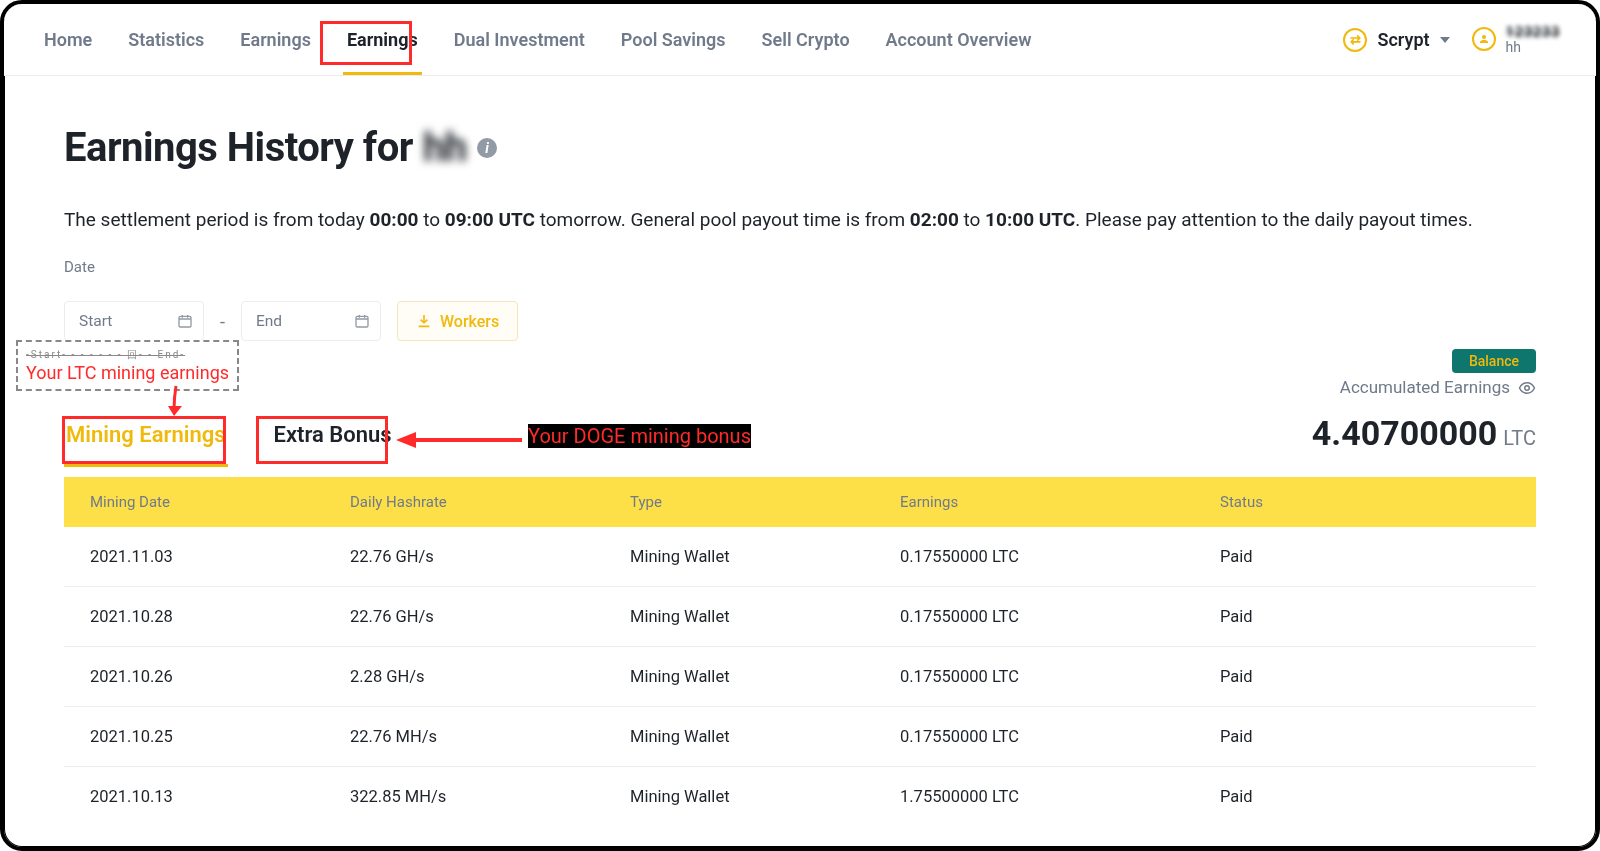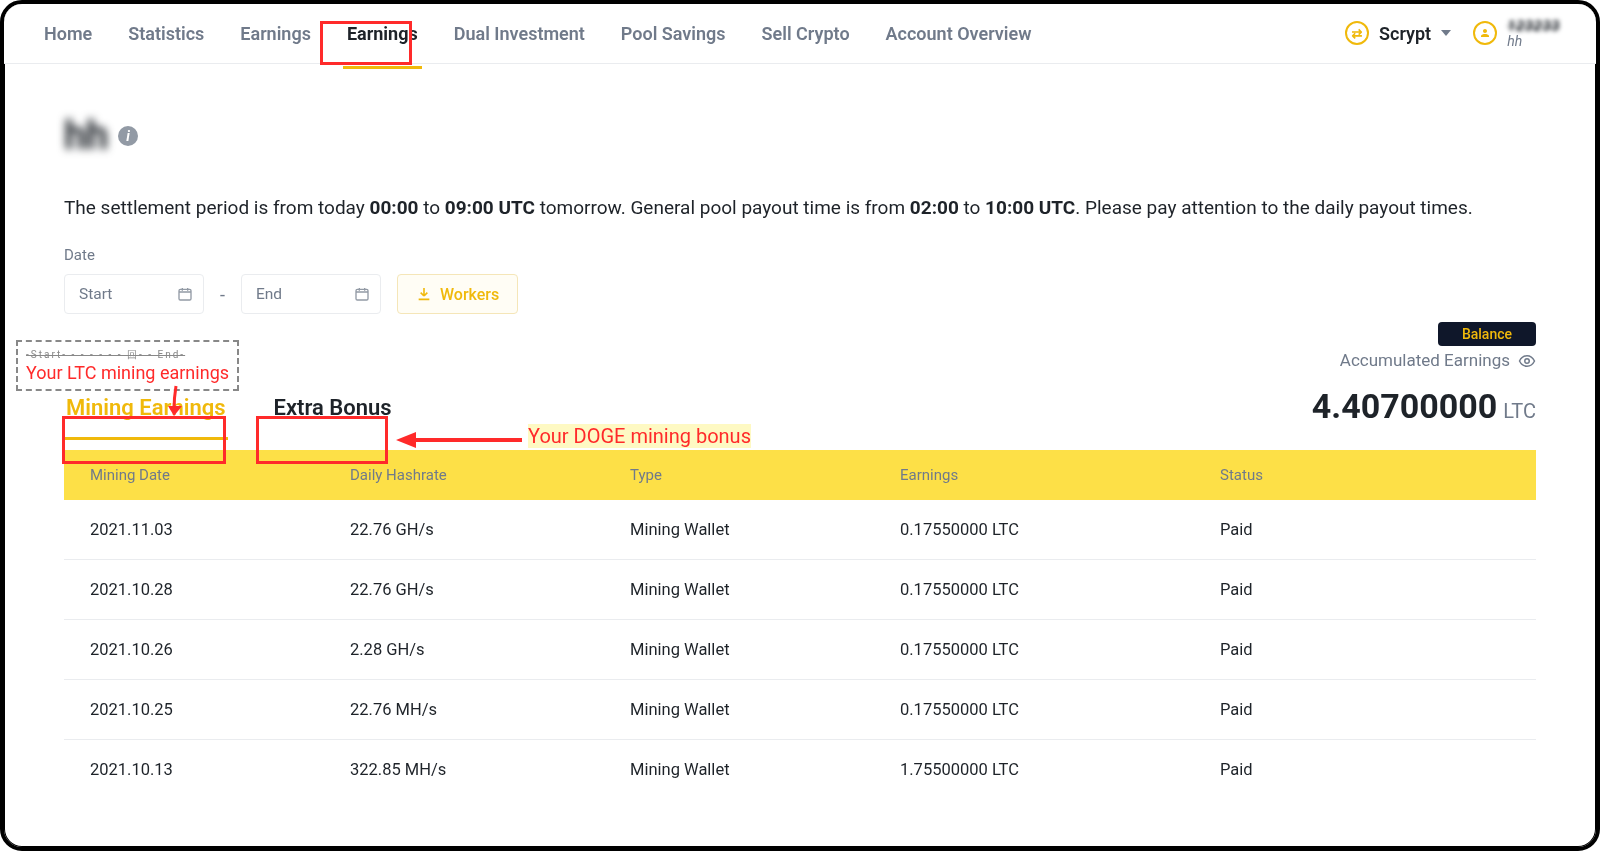--- a/index.html
+++ b/index.html
@@ -16,22 +16,21 @@
     position: absolute;
     inset: 0;
     border: 4px solid #000;
     border-radius: 22px;
     overflow: hidden;
     background: #fff;
     box-shadow: 0 0 0 1px #000 inset;
   }
   .topnav {
     display: flex;
-    align-items: center;
-    height: 60px;
+    height: 72px;
     padding: 0 36px;
     border-bottom: 1px solid #eaecef;
     background: #fff;
   }
   .nav-items { display: flex; gap: 28px; align-items: center; }
   .nav-item {
     font-size: 18px;
     font-weight: 600;
     color: #707a8a;
     cursor: pointer;
@@ -54,21 +53,21 @@
   .algo-icon {
     width: 24px; height: 24px; border: 2px solid #f0b90b; border-radius: 50%;
     display: flex; align-items: center; justify-content: center; color: #f0b90b;
     font-size: 13px; font-weight: 700;
   }
   .algo-label { font-size: 18px; font-weight: 600; color: #1e2329; }
   .caret-down {
     width: 0; height: 0; border-left: 5px solid transparent;
     border-right: 5px solid transparent; border-top: 6px solid #707a8a;
   }
-  .user-chip { display: flex; align-items: center; gap: 10px; cursor: pointer; filter: blur(0); font-style: italic; }
+  .user-chip { display: flex; align-items: center; gap: 10px; cursor: pointer; filter: blur(0); }
   .user-avatar {
     width: 24px; height: 24px; border: 2px solid #f0b90b; border-radius: 50%;
     display: flex; align-items: center; justify-content: center;
   }
   .user-avatar svg { width: 12px; height: 12px; fill: #f0b90b; }
   .user-text { display: flex; flex-direction: column; line-height: 1.1; }
   .user-primary { font-size: 15px; font-weight: 600; color: #1e2329; letter-spacing: 0.5px; text-decoration: line-through; filter: blur(2px);}
   .user-secondary { font-size: 14px; color: #707a8a; }
 
   .content { padding: 48px 60px 0 60px; }
@@ -76,41 +75,41 @@
   .title-user { filter: blur(4px); }
   .info-dot {
     width: 20px; height: 20px; border-radius: 50%; background: #929aa5;
     color: #fff; font-size: 14px; font-weight: 700; display: inline-flex;
     align-items: center; justify-content: center; font-style: italic;
   }
   .subtitle { margin-top: 34px; font-size: 19px; color: #1e2329; line-height: 1.55; }
   .subtitle .bold { font-weight: 700; }
 
   .controls-row { margin-top: 24px; }
-  .date-label { font-size: 15px; color: #707a8a; margin-bottom: 10px; }
+  .date-label { font-size: 15px; color: #707a8a; margin-bottom: 25px; }
   .date-inputs { display: flex; align-items: center; gap: 16px; }
   .date-field {
     display: flex; align-items: center; justify-content: space-between;
     width: 140px; height: 40px; padding: 0 10px 0 14px;
     border: 1px solid #eaecef; border-radius: 4px;
     font-size: 15.5px; color: #707a8a; cursor: pointer; background: #fff;
   }
   .date-sep { color: #707a8a; font-size: 18px; }
   .cal-icon { width: 16px; height: 16px; color: #929aa5; flex-shrink: 0; }
   .download-btn {
     display: flex; align-items: center; gap: 8px; height: 40px; padding: 0 18px;
     border: 1px solid #f5e6b8; background: #fffdf5; border-radius: 4px;
     color: #f0b90b; font-size: 16px; font-weight: 500; cursor: pointer;
   }
   .download-btn svg { width: 16px; height: 16px; }
 
   .balance-row { display: flex; justify-content: flex-end; margin-top: 8px; }
   .balance-badge {
-    background: #0f172a; color: #f0b90b; font-size: 14px; font-weight: 500;
-    padding: 4px 24px; border-radius: 4px;
+    background: #0f766e; color: #f0b90b; font-size: 14px; font-weight: 500;
+    padding: 4px 17px; border-radius: 4px;
   }
 
   .tabs-earnings-row {
     display: flex; align-items: flex-end; justify-content: space-between;
     margin-top: 4px;
   }
   .tabs { display: flex; gap: 44px; align-items: center; position: relative; }
   .etab { font-size: 22px; font-weight: 600; color: #1e2329; cursor: pointer; padding: 6px 2px; }
   .etab.active { color: #f0b90b; position: relative; }
   .etab.active::after {
@@ -143,21 +142,21 @@
   .anno-box-earnings { top: 17px; left: 316px; width: 92px; height: 44px; border: 3px solid #ff2a2a; }
   .anno-box-mining { top: 412px; left: 58px; width: 164px; height: 48px; border: 3px solid #ff2a2a; }
   .anno-box-extra { top: 412px; left: 252px; width: 132px; height: 48px; border: 3px solid #ff2a2a; }
   .anno-ltc-label {
     top: 336px; left: 12px;
     border: 2px dashed #888; color: #ff2a2a; font-size: 18px;
     background: #fff; padding: 6px 8px; pointer-events: none;
   }
   .anno-ltc-label .mini { font-size: 10px; color:#888; text-decoration: line-through; letter-spacing:2px; }
   .anno-doge-label {
-    top: 420px; left: 524px; color: #ff2a2a; font-size: 20px; background: #fef9c3;
+    top: 420px; left: 524px; color: #ff2a2a; font-size: 20px; background: #000000;
   }
   .anno-arrow-down {
     top: 380px; left: 160px; width: 24px; height: 34px;
   }
   .anno-arrow-left {
     top: 426px; left: 390px; width: 130px; height: 20px;
   }
 </style>
 </head>
 <body>
@@ -190,20 +189,21 @@
         <span class="user-text">
           <span class="user-primary">123233</span>
           <span class="user-secondary">hh</span>
         </span>
       </div>
     </div>
   </div>
 
   <div class="content">
     <h1 class="page-title">
+      <span>Earnings History for </span>
       <span class="title-user">hh</span>
       <span class="info-dot">i</span>
     </h1>
 
     <p class="subtitle">
       <span>The settlement period is from today </span><span class="bold">00:00</span><span> to </span><span class="bold">09:00 UTC</span><span> tomorrow. General pool payout time is from </span><span class="bold">02:00</span><span> to </span><span class="bold">10:00 UTC</span><span>. Please pay attention to the daily payout times.</span>
     </p>
 
     <div class="controls-row">
       <div class="date-label">Date</div>

